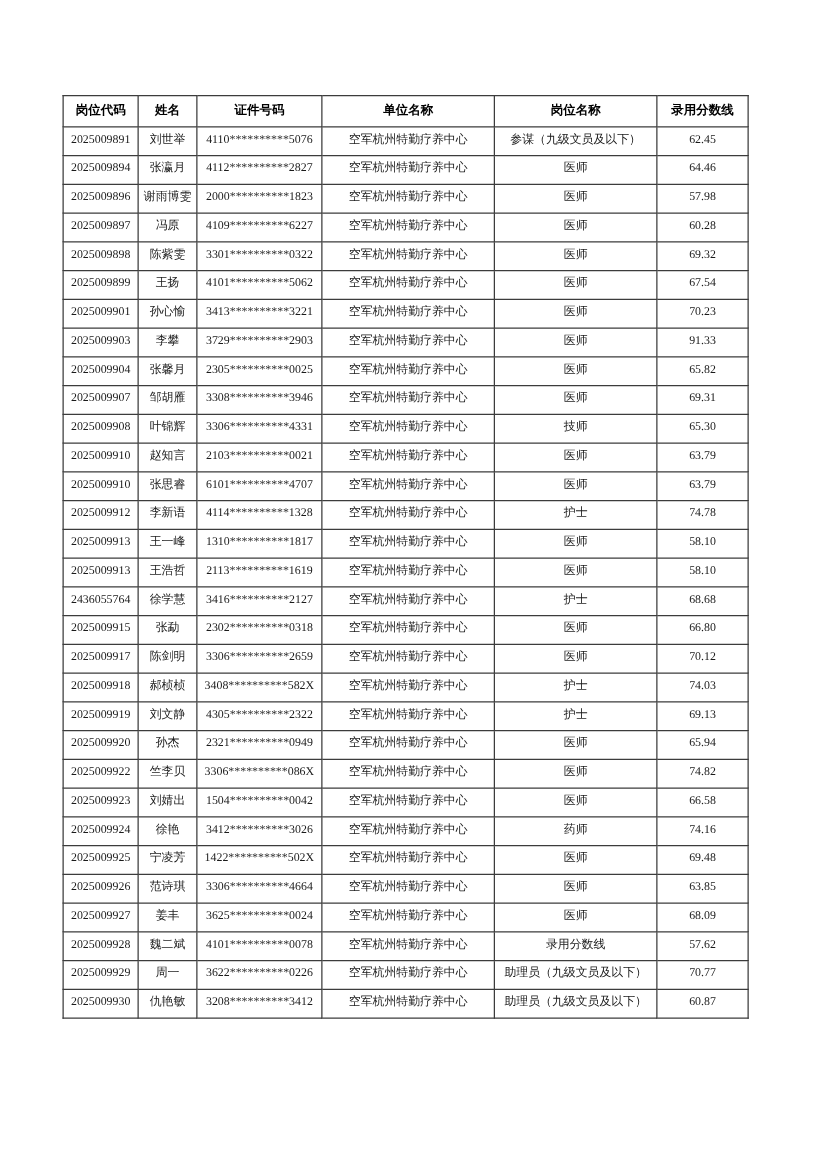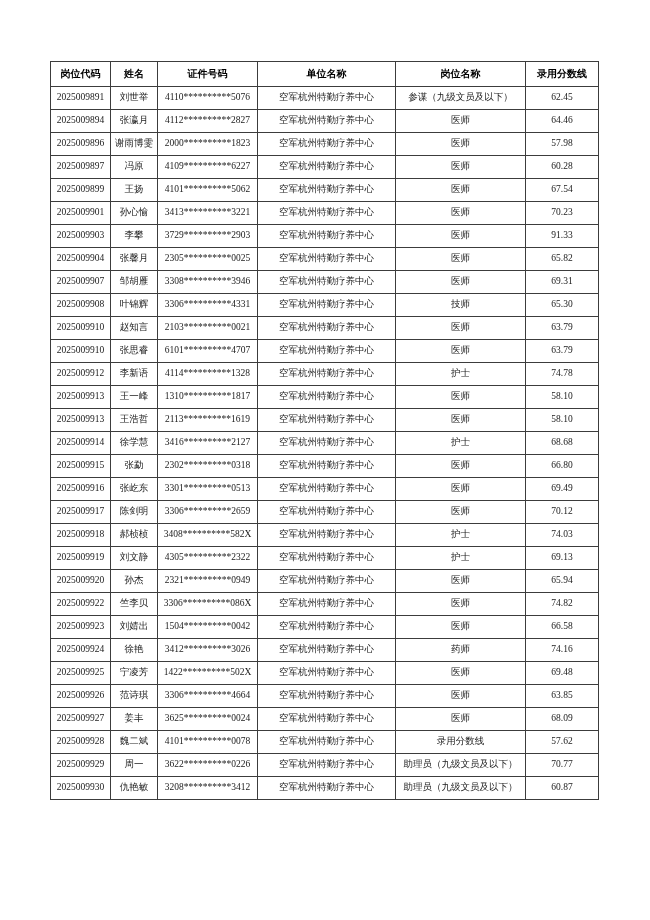--- a/index.html
+++ b/index.html
@@ -18,20 +18,21 @@
     height: 920px;
     background: #ffffff;
     box-sizing: border-box;
     padding-top: 61px;
     padding-left: 50px;
   }
   table.score-table {
     border-collapse: collapse;
     table-layout: fixed;
     width: 548px;
+    margin-top: 15px;
   }
   .score-table col.c-code { width: 60px; }
   .score-table col.c-name { width: 47px; }
   .score-table col.c-id   { width: 100px; }
   .score-table col.c-unit { width: 138px; }
   .score-table col.c-pos  { width: 130px; }
   .score-table col.c-score{ width: 73px; }
   .score-table th, .score-table td {
     border: 1px solid #3c3c3c;
     text-align: center;
@@ -103,20 +104,28 @@
         </tr>
         <tr>
           <td>2025009897</td>
           <td>冯原</td>
           <td>4109**********6227</td>
           <td>空军杭州特勤疗养中心</td>
           <td>医师</td>
           <td>60.28</td>
         </tr>
         <tr>
+          <td>2025009898</td>
+          <td>陈紫雯</td>
+          <td>3301**********0322</td>
+          <td>空军杭州特勤疗养中心</td>
+          <td>医师</td>
+          <td>69.32</td>
+        </tr>
+        <tr>
           <td>2025009899</td>
           <td>王扬</td>
           <td>4101**********5062</td>
           <td>空军杭州特勤疗养中心</td>
           <td>医师</td>
           <td>67.54</td>
         </tr>
         <tr>
           <td>2025009901</td>
           <td>孙心愉</td>
@@ -191,42 +200,34 @@
         </tr>
         <tr>
           <td>2025009913</td>
           <td>王浩哲</td>
           <td>2113**********1619</td>
           <td>空军杭州特勤疗养中心</td>
           <td>医师</td>
           <td>58.10</td>
         </tr>
         <tr>
-          <td>2025009914</td>
+          <td>2436055764</td>
           <td>徐学慧</td>
           <td>3416**********2127</td>
           <td>空军杭州特勤疗养中心</td>
           <td>护士</td>
           <td>68.68</td>
         </tr>
         <tr>
           <td>2025009915</td>
           <td>张勐</td>
           <td>2302**********0318</td>
           <td>空军杭州特勤疗养中心</td>
           <td>医师</td>
           <td>66.80</td>
-        </tr>
-        <tr>
-          <td>2025009916</td>
-          <td>张屹东</td>
-          <td>3301**********0513</td>
-          <td>空军杭州特勤疗养中心</td>
-          <td>医师</td>
-          <td>69.49</td>
         </tr>
         <tr>
           <td>2025009917</td>
           <td>陈剑明</td>
           <td>3306**********2659</td>
           <td>空军杭州特勤疗养中心</td>
           <td>医师</td>
           <td>70.12</td>
         </tr>
         <tr>

